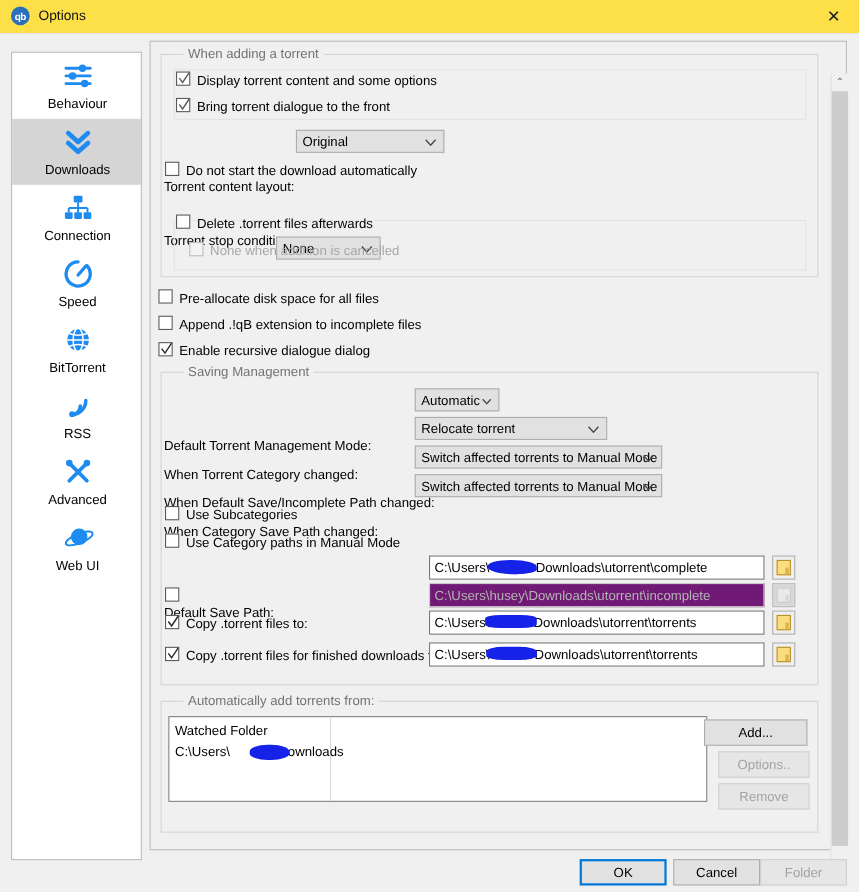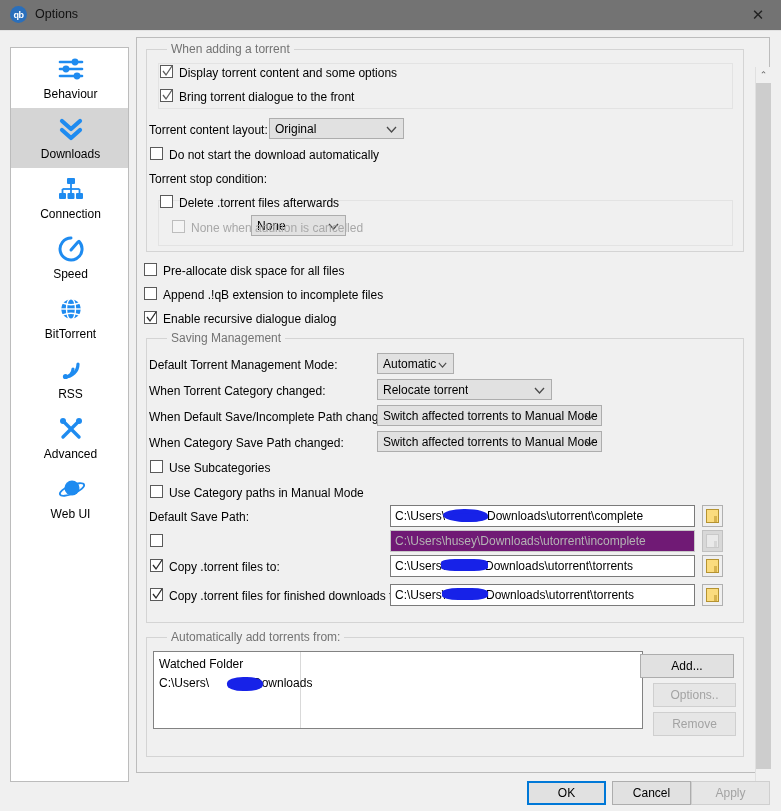--- a/index.html
+++ b/index.html
@@ -9,21 +9,21 @@
     background: #f0f0f0;
     font-family: "Liberation Sans", sans-serif;
     font-size: 12px;
     color: #000;
     overflow: hidden;
   }
 
   
   #titlebar {
     position: absolute; left: 0; top: 0; width: 781px; height: 41px;
-    background: #737373;
+    background: #fde047;
   }
   #titlebar .logo {
     position: absolute; left: 10px; top: 6px; width: 17px; height: 17px;
     border-radius: 50%; background: #2a6fbb;
     display: flex; align-items: center; justify-content: center;
     color: #fff; font-size: 9px; font-weight: bold; letter-spacing: -0.5px;
   }
   #titlebar .title {
     position: absolute; left: 35px; top: 7px; font-size: 12.5px; color: #111;
   }
@@ -68,21 +68,21 @@
   .group {
     position: absolute;
     border: 1px solid #d4d4d4;
     background: transparent;
   }
   .group > .glabel {
     position: absolute; top: -8px; left: 20px;
     background: #f0f0f0; padding: 0 4px; font-size: 12px; color: #737373;
   }
 
-  .row-label { position: absolute; font-size: 12px; color: #000; white-space: nowrap; }
+  .row-label { position: absolute; font-size: 12px; color: #000; white-space: nowrap; margin-top: 40px; }
 
   
   .cb {
     position: absolute; width: 13px; height: 13px;
     border: 1px solid #5a5a5a; background: #fff;
   }
   .cb.dis { border-color: #bdbdbd; background: #f4f4f4; }
   .cb .tick {
     position: absolute; left: 1px; top: -1px;
     width: 11px; height: 13px;
@@ -524,16 +524,16 @@
   <div id="vscroll">
     <div class="arrow up">⌃</div>
     <div class="track"></div>
     <div class="thumb"></div>
     <div class="arrow down">⌄</div>
   </div>
 
   <div id="btnbar">
     <div class="dlgbtn primary" style="left:527px;">OK</div>
     <div class="dlgbtn" style="left:612px;">Cancel</div>
-    <div class="dlgbtn dis" style="left:691px;">Apply</div>
+    <div class="dlgbtn dis" style="left:691px;">Folder</div>
   </div>
 
 </div>
 
 </body></html>

